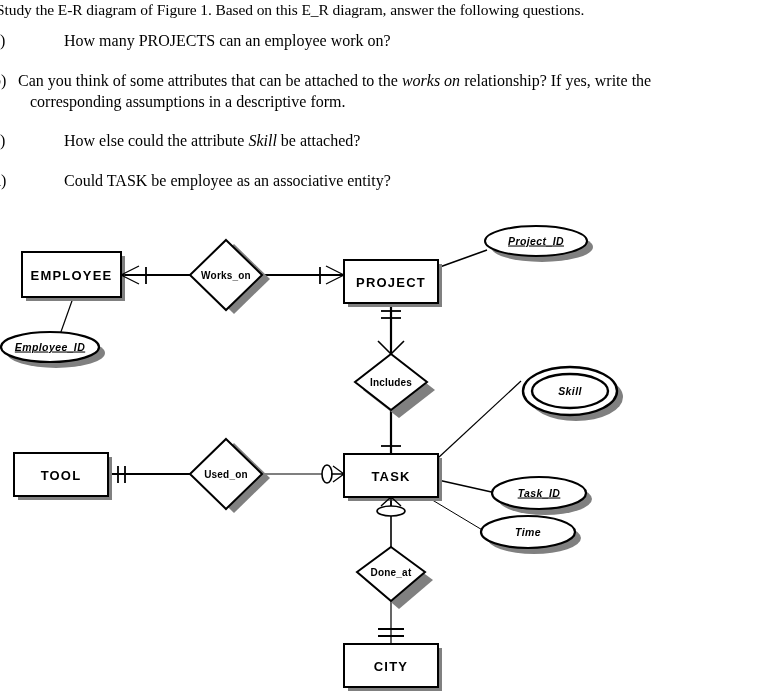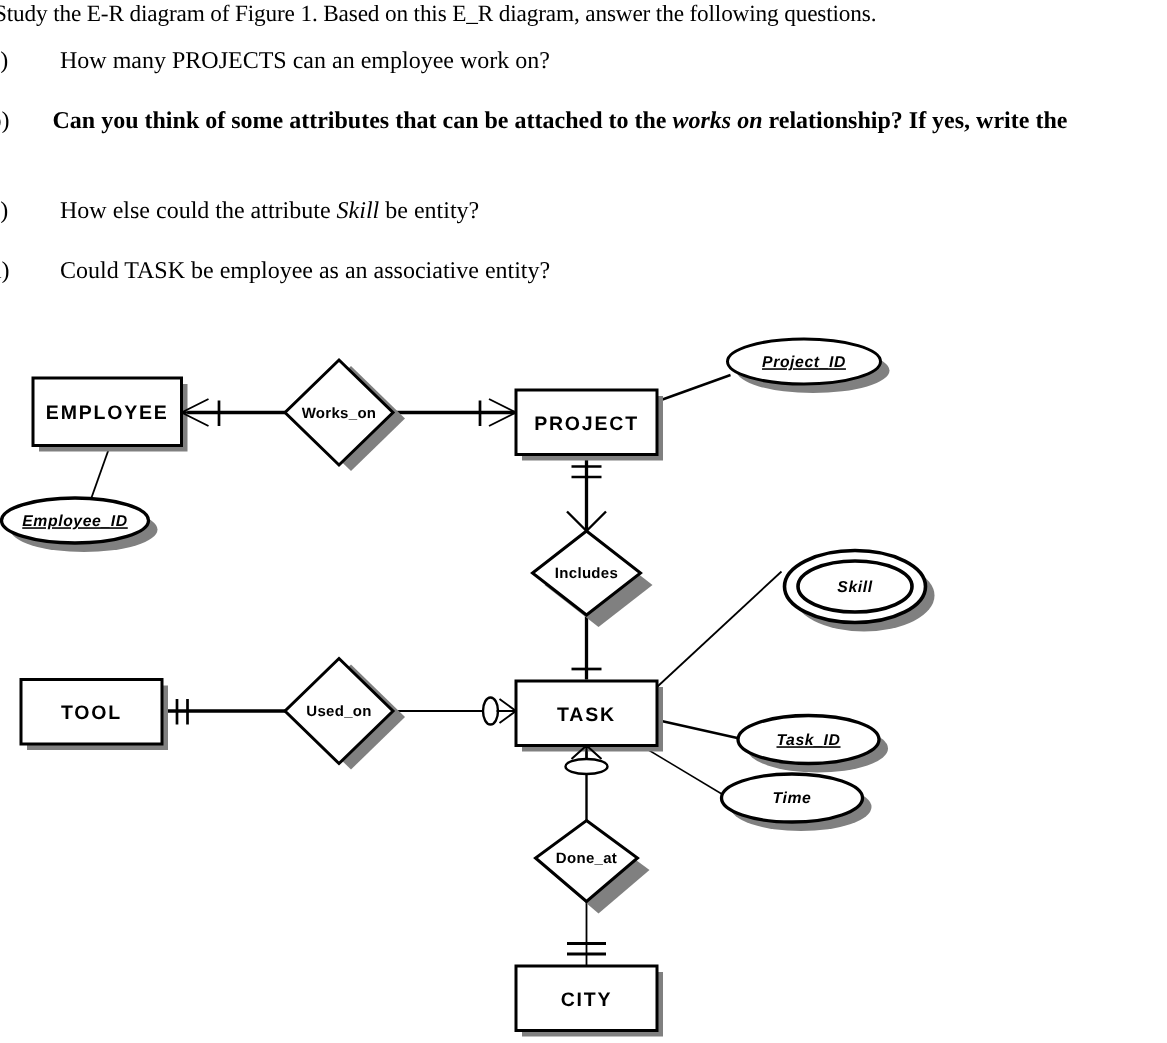--- a/index.html
+++ b/index.html
@@ -44,26 +44,25 @@
   }
   .q-marker {
     position: absolute;
     left: 0px;
     top: 0px;
     width: 26px;
     text-align: left;
   }
   .q-body {
     display: block;
-    margin-left: 47px;
+    margin-left: 71px;
   }
   .q-body.tight {
-    margin-left: 42px;
+    margin-left: 25px;
     text-indent: 0;
-    font-weight: bold;
   }
   .q-body.tight .cont {
     display: block;
     margin-left: 12px;
   }
   .it { font-style: italic; }
 
   
   #er-diagram {
     position: absolute;
@@ -102,26 +101,26 @@
 
   <div class="intro-line">Study the E-R diagram of Figure 1. Based on this E_R diagram, answer the following questions.</div>
 
   <div class="q-item" style="top:30px;">
     <span class="q-marker">a)</span>
     <span class="q-body">How many PROJECTS can an employee work on?</span>
   </div>
 
   <div class="q-item" style="top:70px;">
     <span class="q-marker">b)</span>
-    <span class="q-body tight"><span>Can you think of some attributes that can be attached to the </span><span class="it">works on</span><span> relationship? If  yes, write the</span></span>
+    <span class="q-body tight"><span>Can you think of some attributes that can be attached to the </span><span class="it">works on</span><span> relationship? If  yes, write the</span><span class="cont">corresponding assumptions in a descriptive form.</span></span>
   </div>
 
   <div class="q-item" style="top:130px;">
     <span class="q-marker">c)</span>
-    <span class="q-body"><span>How else could the attribute </span><span class="it">Skill</span><span> be entity?</span></span>
+    <span class="q-body"><span>How else could the attribute </span><span class="it">Skill</span><span> be attached?</span></span>
   </div>
 
   <div class="q-item" style="top:170px;">
     <span class="q-marker">d)</span>
     <span class="q-body">Could TASK be employee as an associative entity?</span>
   </div>
 </div>
 
 <div id="er-diagram">
 <svg id="er-svg" width="778" height="481" viewBox="0 0 778 481" xmlns="http://www.w3.org/2000/svg">

